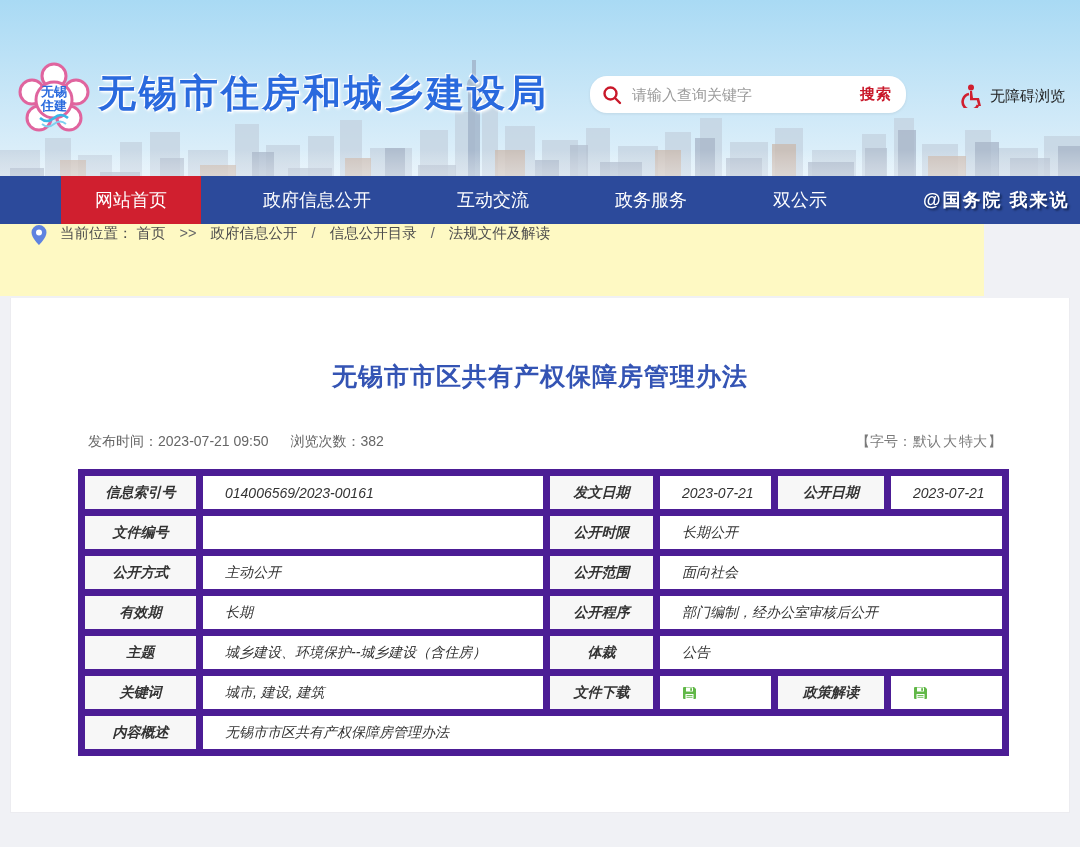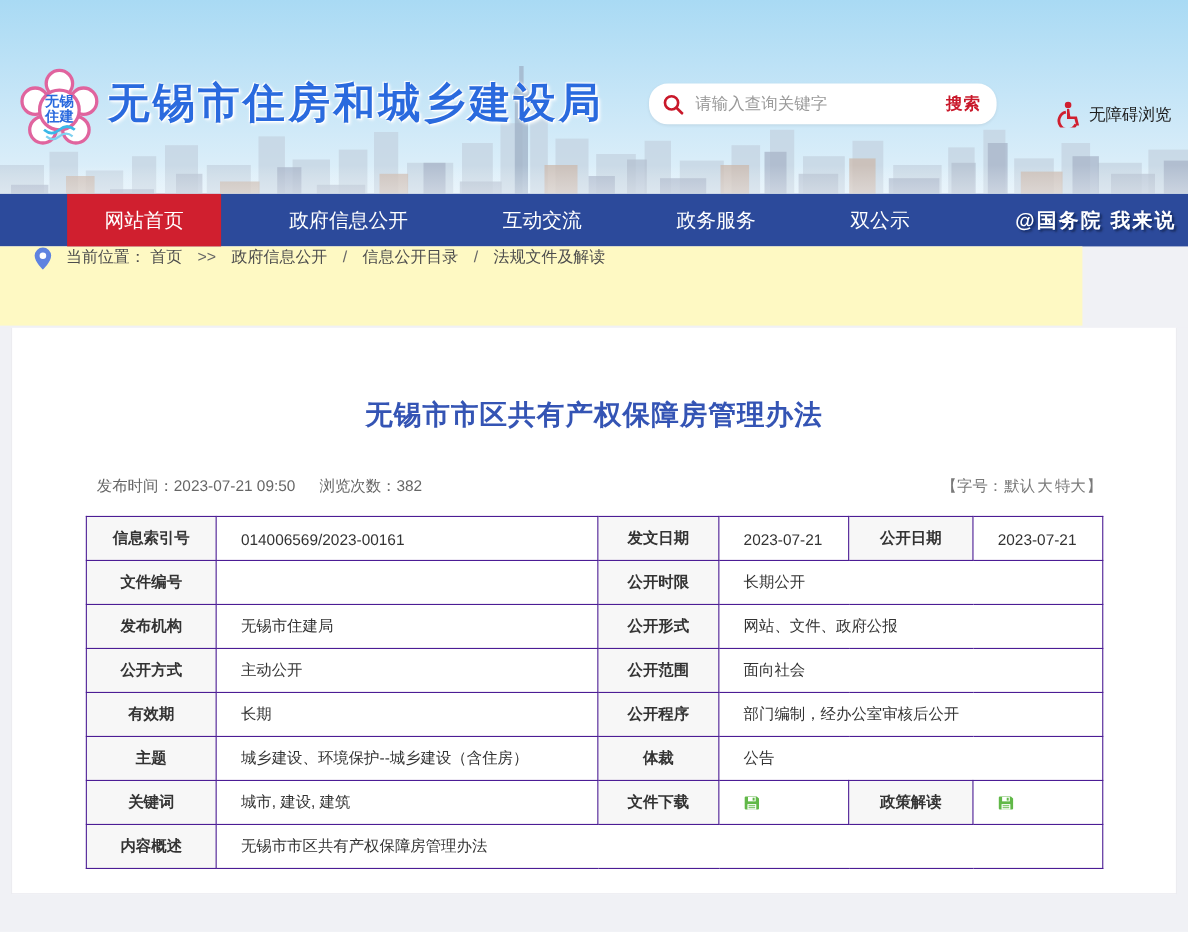--- a/index.html
+++ b/index.html
@@ -14,21 +14,21 @@
     color:#2a6ade; letter-spacing:3px;
     text-shadow:0 0 3px #fff, 1px 1px 0 #fff, -1px -1px 0 #fff, 2px 2px 3px rgba(255,255,255,.9); }
   .search-box { position:absolute; left:590px; top:76px; width:316px; height:37px;
     background:#fff; border-radius:17px; display:flex; align-items:center;
     box-shadow:0 1px 3px rgba(0,0,0,.08); }
   .search-box .mag { margin:0 10px 0 12px; flex:0 0 auto; }
   .search-input { flex:1; border:none; outline:none; font-size:15px; color:#333; background:transparent; }
   .search-input::placeholder { color:#9a9a9a; }
   .search-btn { border:none; background:transparent; color:#c9182a; font-size:15px;
     font-weight:bold; padding:0 14px 0 6px; cursor:pointer; letter-spacing:1px; }
-  .access { position:absolute; left:960px; top:92px; display:flex; align-items:center; cursor:pointer; }
+  .access { position:absolute; left:960px; top:84px; display:flex; align-items:center; cursor:pointer; }
   .access .txt { font-size:15px; color:#1d1d1d; margin-left:8px; }
 
   
   .nav { width:1080px; height:48px; background:#2c4a9b; display:flex; align-items:stretch; }
   .nav-item { display:flex; align-items:center; justify-content:center; color:#fff;
     font-size:18px; cursor:pointer; padding:0 28px; white-space:nowrap; }
   .nav-item.active { background:#d01f2f; padding:0 34px; margin-left:61px; }
   .nav-item.n1 { margin-left:34px; }
   .nav-item.gap { margin-left:30px; }
   .nav-item.fancy { font-weight:bold; letter-spacing:2px; margin-left:40px;
@@ -49,21 +49,21 @@
   .doc-title { text-align:center; font-size:25px; font-weight:bold; color:#3454b4;
     padding-top:62px; letter-spacing:1px; }
   .meta-row { display:flex; align-items:center; margin-top:40px; font-size:14px; color:#666; }
   .meta-row .left { padding-left:10px; }
   .meta-row .left .sp { display:inline-block; width:18px; }
   .meta-row .right { margin-left:auto; color:#7a7a7a; }
   .meta-row .right span.opt { cursor:pointer; margin:0 1px; }
 
   
   table.info { border-collapse:collapse; table-layout:fixed; width:924px; margin:18px auto 0 auto; }
-  table.info th, table.info td { border:1px solid #4c1d95; height:40px; font-size:14px; color:#333; }
+  table.info th, table.info td { border:7px solid #4c1d95; height:40px; font-size:14px; color:#333;font-style:italic; }
   table.info th { background:#f7f7f7; font-weight:bold; text-align:center; }
   table.info td { background:#fff; text-align:left; padding-left:22px; }
   .dl-icon { display:inline-block; vertical-align:middle; cursor:pointer; }
 </style>
 </head>
 <body>
 
 <div class="header">
   <svg class="sky" width="1080" height="210" viewBox="0 0 1080 210" preserveAspectRatio="none">
     <defs>
@@ -239,26 +239,20 @@
           <th>公开日期</th>
           <td>2023-07-21</td>
         </tr>
         <tr>
           <th>文件编号</th>
           <td></td>
           <th>公开时限</th>
           <td colspan="3">长期公开</td>
         </tr>
         <tr>
-          <th>发布机构</th>
-          <td>无锡市住建局</td>
-          <th>公开形式</th>
-          <td colspan="3">网站、文件、政府公报</td>
-        </tr>
-        <tr>
           <th>公开方式</th>
           <td>主动公开</td>
           <th>公开范围</th>
           <td colspan="3">面向社会</td>
         </tr>
         <tr>
           <th>有效期</th>
           <td>长期</td>
           <th>公开程序</th>
           <td colspan="3">部门编制，经办公室审核后公开</td>

